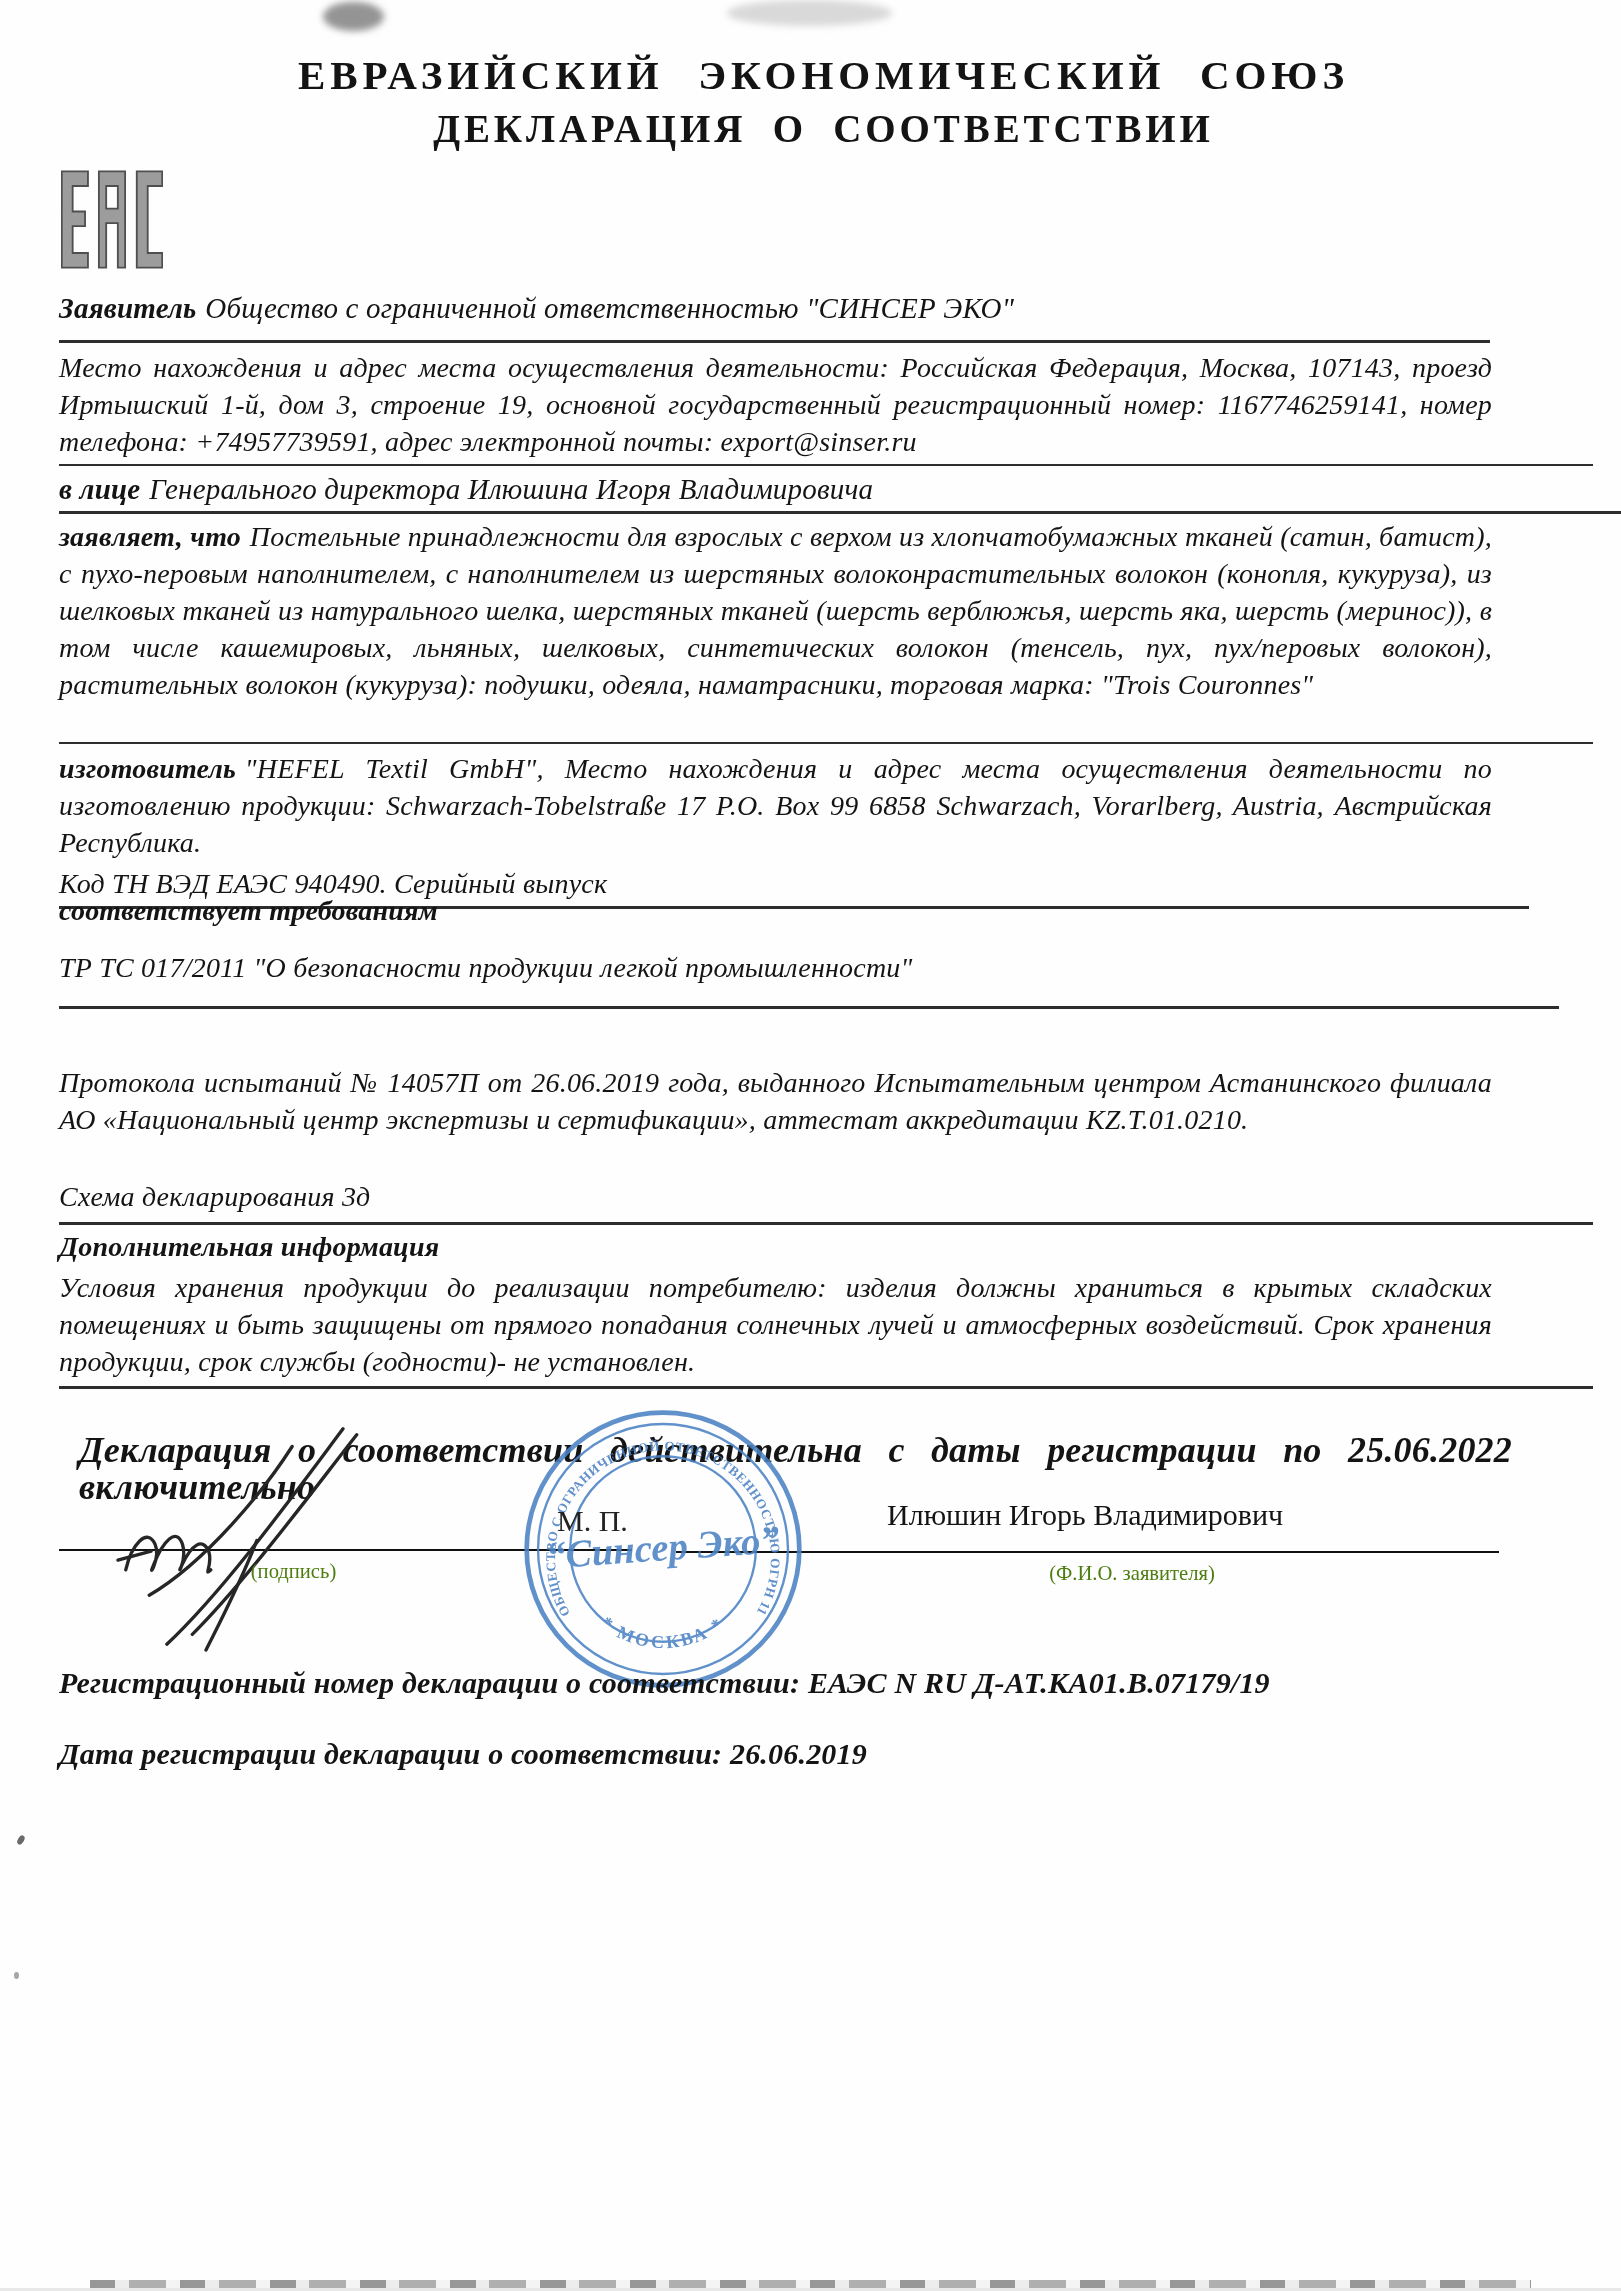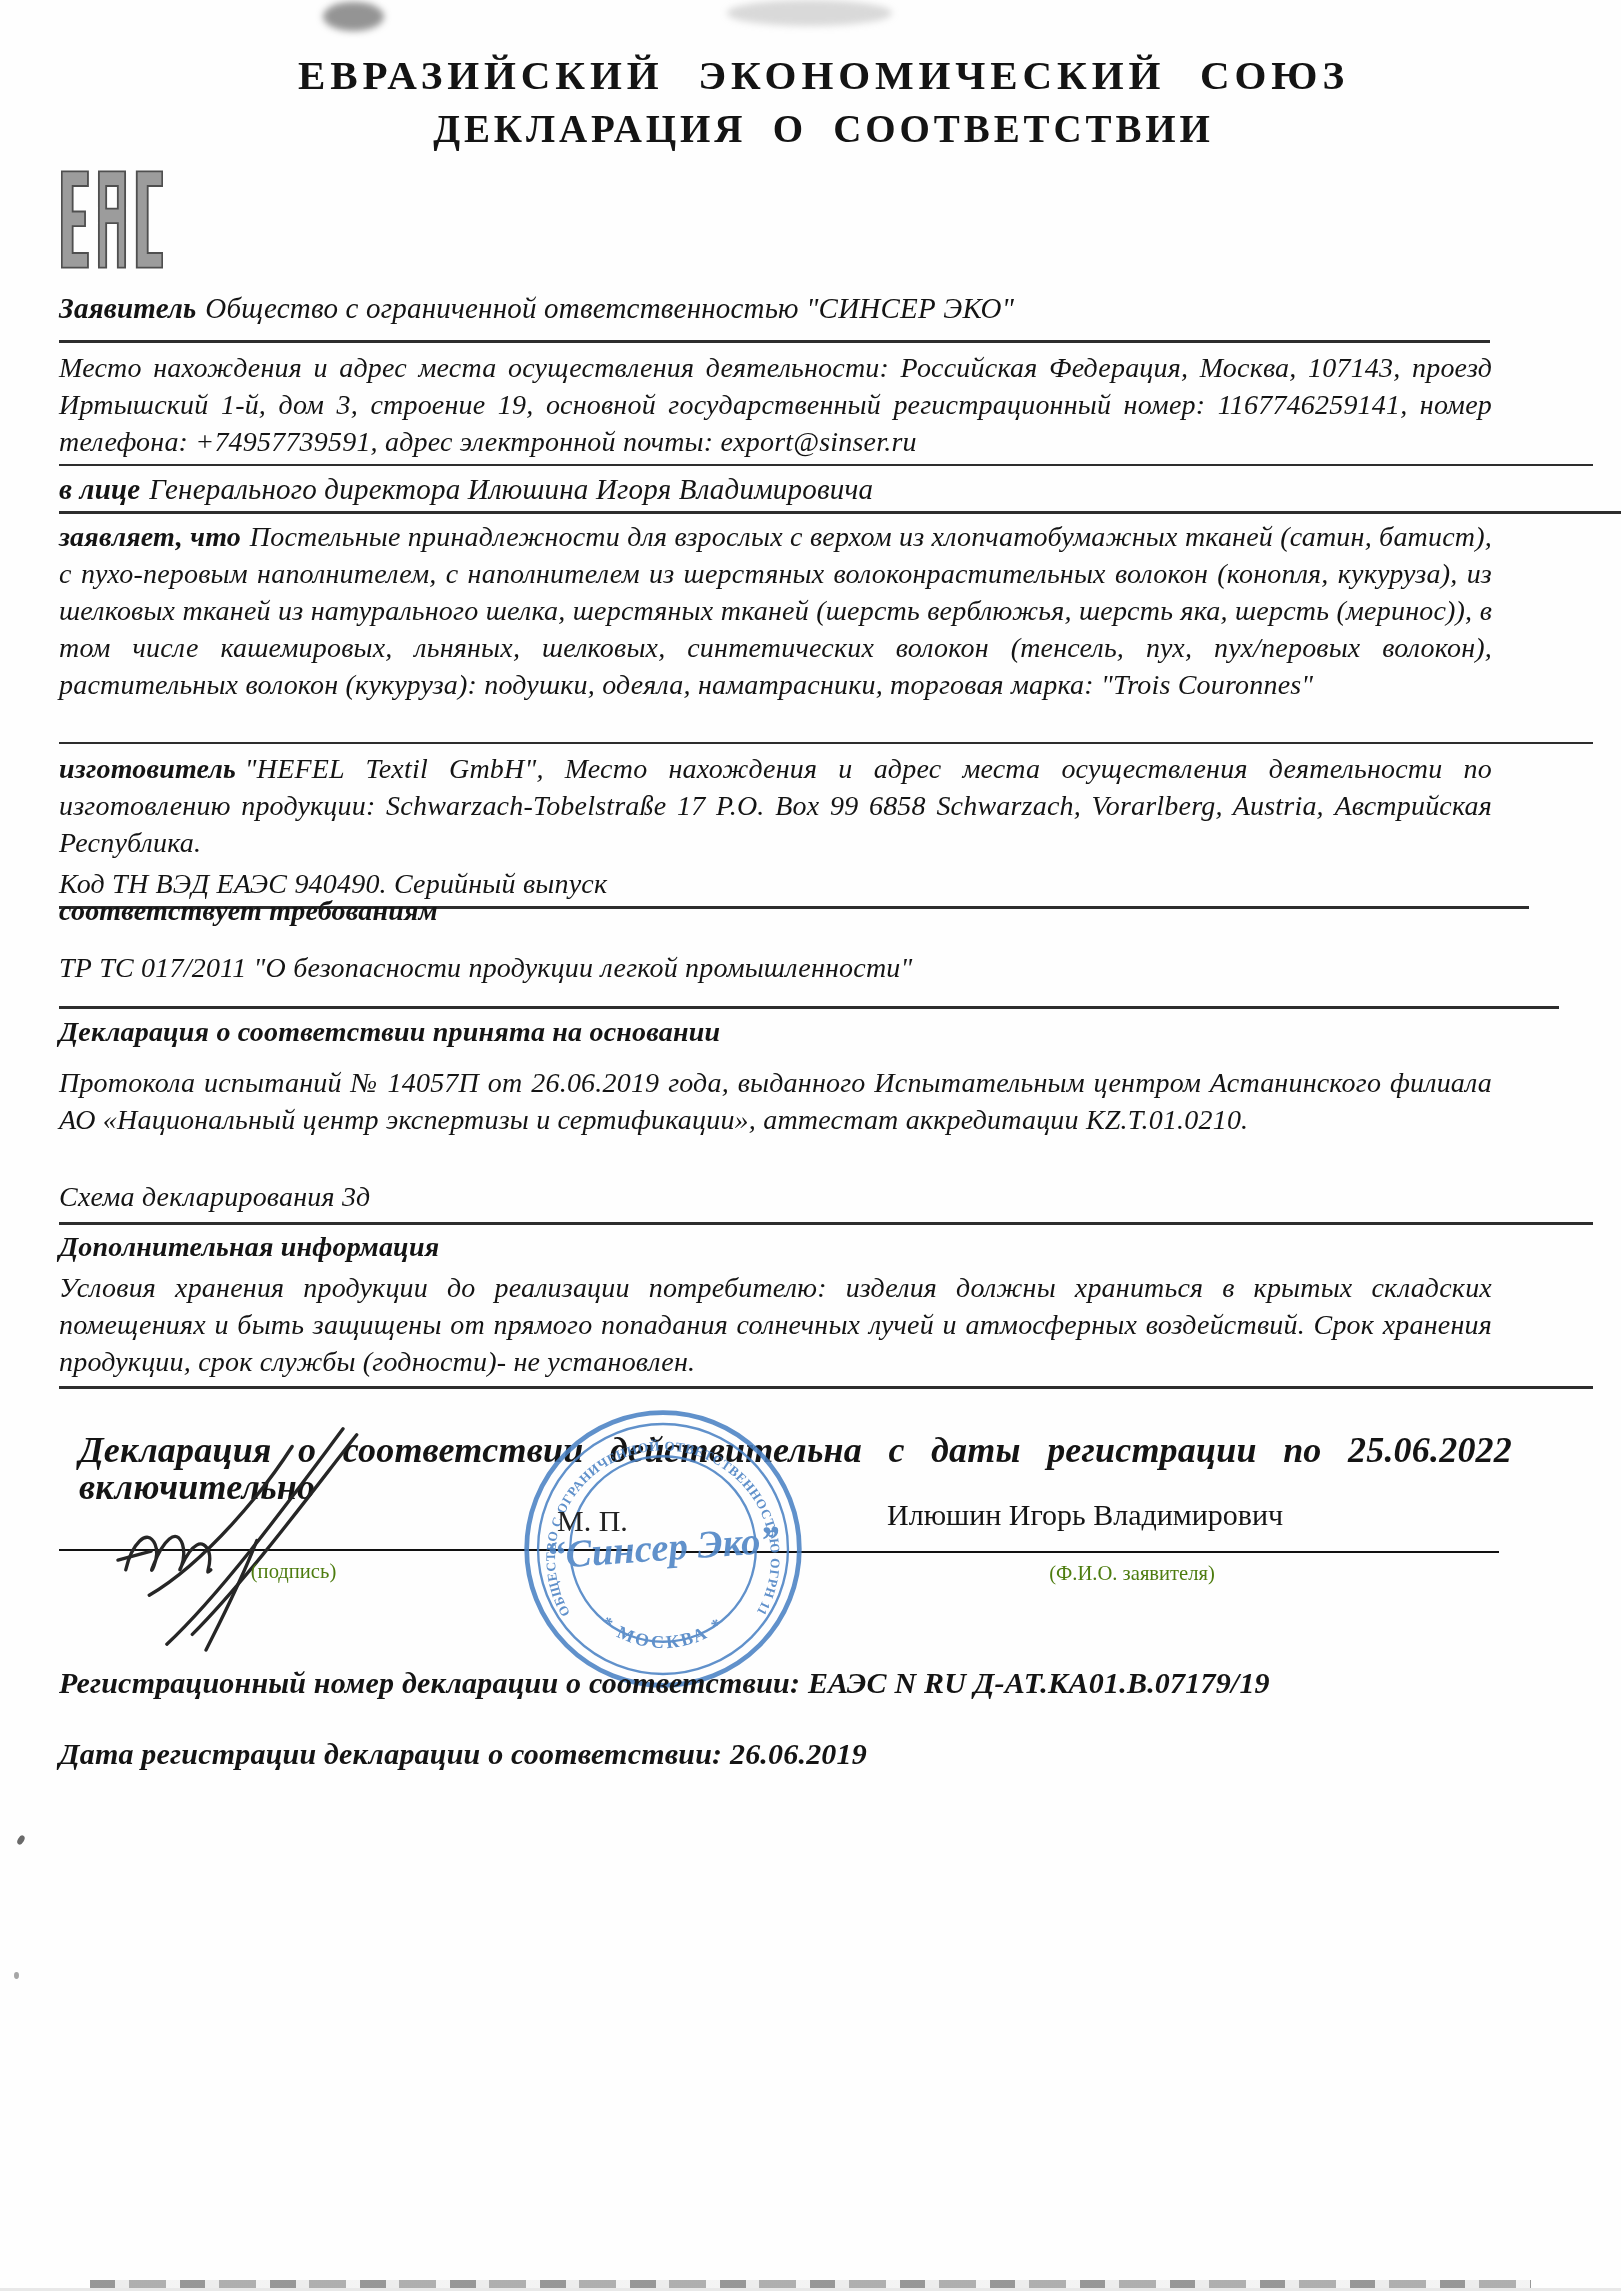--- a/index.html
+++ b/index.html
@@ -72,21 +72,20 @@
   <div class="abs para" style="top:750px;">
     <span class="lbl">изготовитель</span><span>"HEFEL Textil GmbH", Место нахождения и адрес места осуществления деятельности по изготовлению продукции: Schwarzach-Tobelstraße 17 P.O. Box 99 6858 Schwarzach, Vorarlberg, Austria, Австрийская Республика.</span>
   </div>
   <div class="abs para" style="top:865px;">Код ТН ВЭД ЕАЭС 940490. Серийный выпуск</div>
   <div class="rule" style="left:59px;top:906px;width:1470px;"></div>
 
   <div class="abs para b" style="top:892px;">соответствует требованиям</div>
   <div class="abs para" style="top:949px;">ТР ТС 017/2011 "О безопасности продукции легкой промышленности"</div>
   <div class="rule" style="left:59px;top:1006px;width:1500px;"></div>
 
-  <div class="abs para b" style="top:1013px;">Декларация о соответствии принята на основании</div>
   <div class="abs para" style="top:1064px;">Протокола испытаний № 14057П от 26.06.2019 года, выданного Испытательным центром Астанинского филиала АО «Национальный центр экспертизы и сертификации», аттестат аккредитации KZ.T.01.0210.</div>
   <div class="abs para" style="top:1178px;">Схема декларирования 3д</div>
   <div class="rule" style="left:59px;top:1222px;width:1534px;"></div>
 
   <div class="abs para b" style="top:1228px;">Дополнительная информация</div>
   <div class="abs para" style="top:1269px;">Условия хранения продукции до реализации потребителю: изделия должны храниться в крытых складских помещениях и быть защищены от прямого попадания солнечных лучей и атмосферных воздействий. Срок хранения продукции, срок службы (годности)- не установлен.</div>
   <div class="rule" style="left:59px;top:1386px;width:1534px;"></div>
 
   <div class="abs para b" style="top:1432px;font-size:36px;margin-left:20px;">Декларация о соответствии действительна с даты регистрации по 25.06.2022 включительно</div>
 

